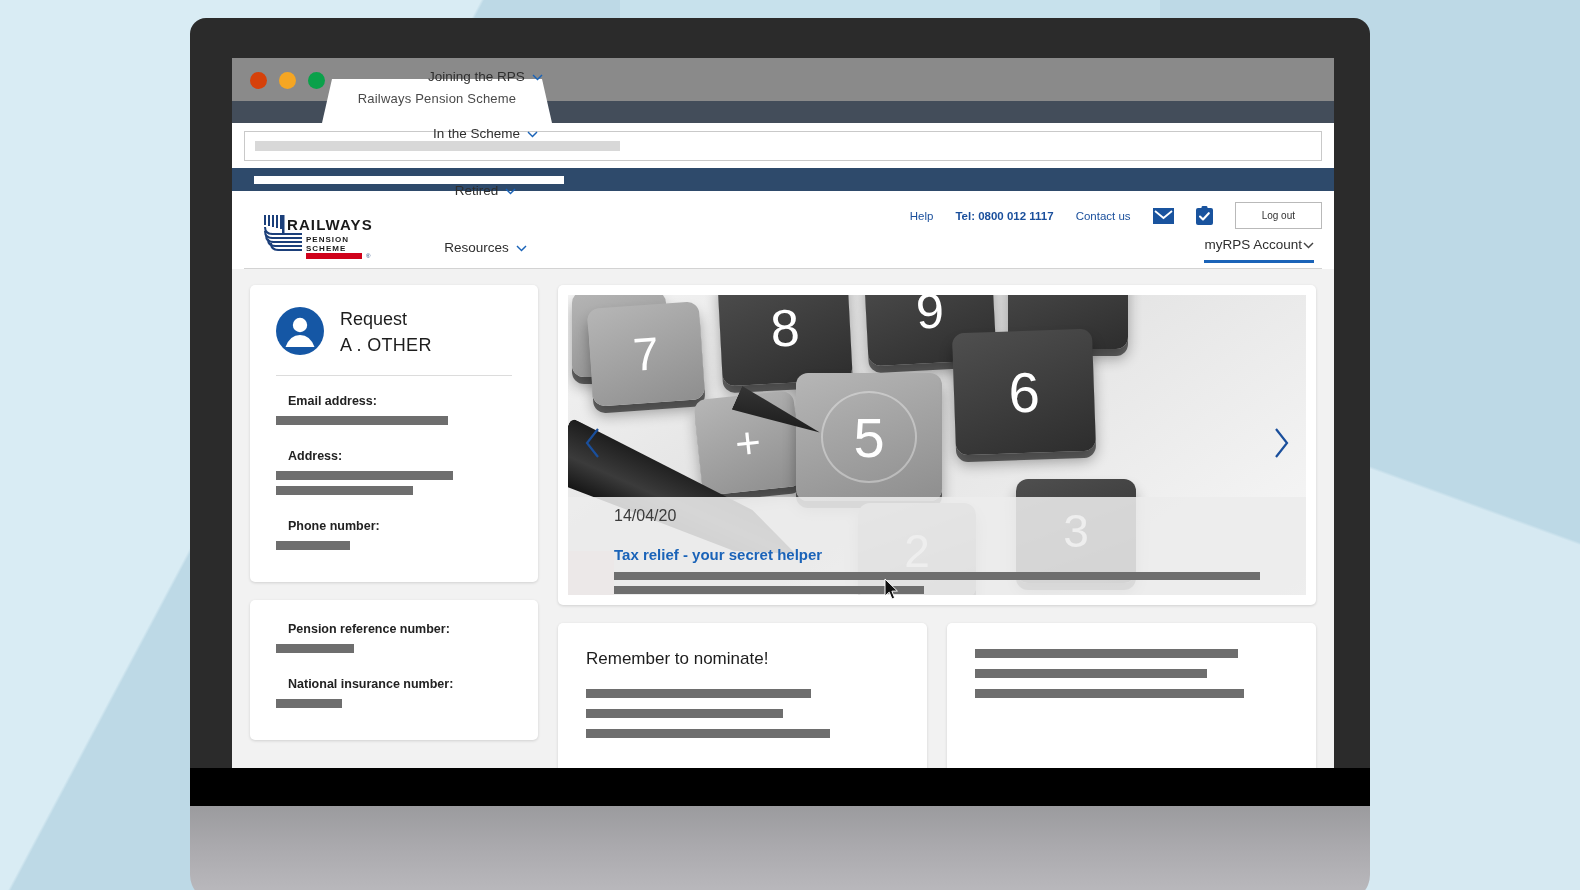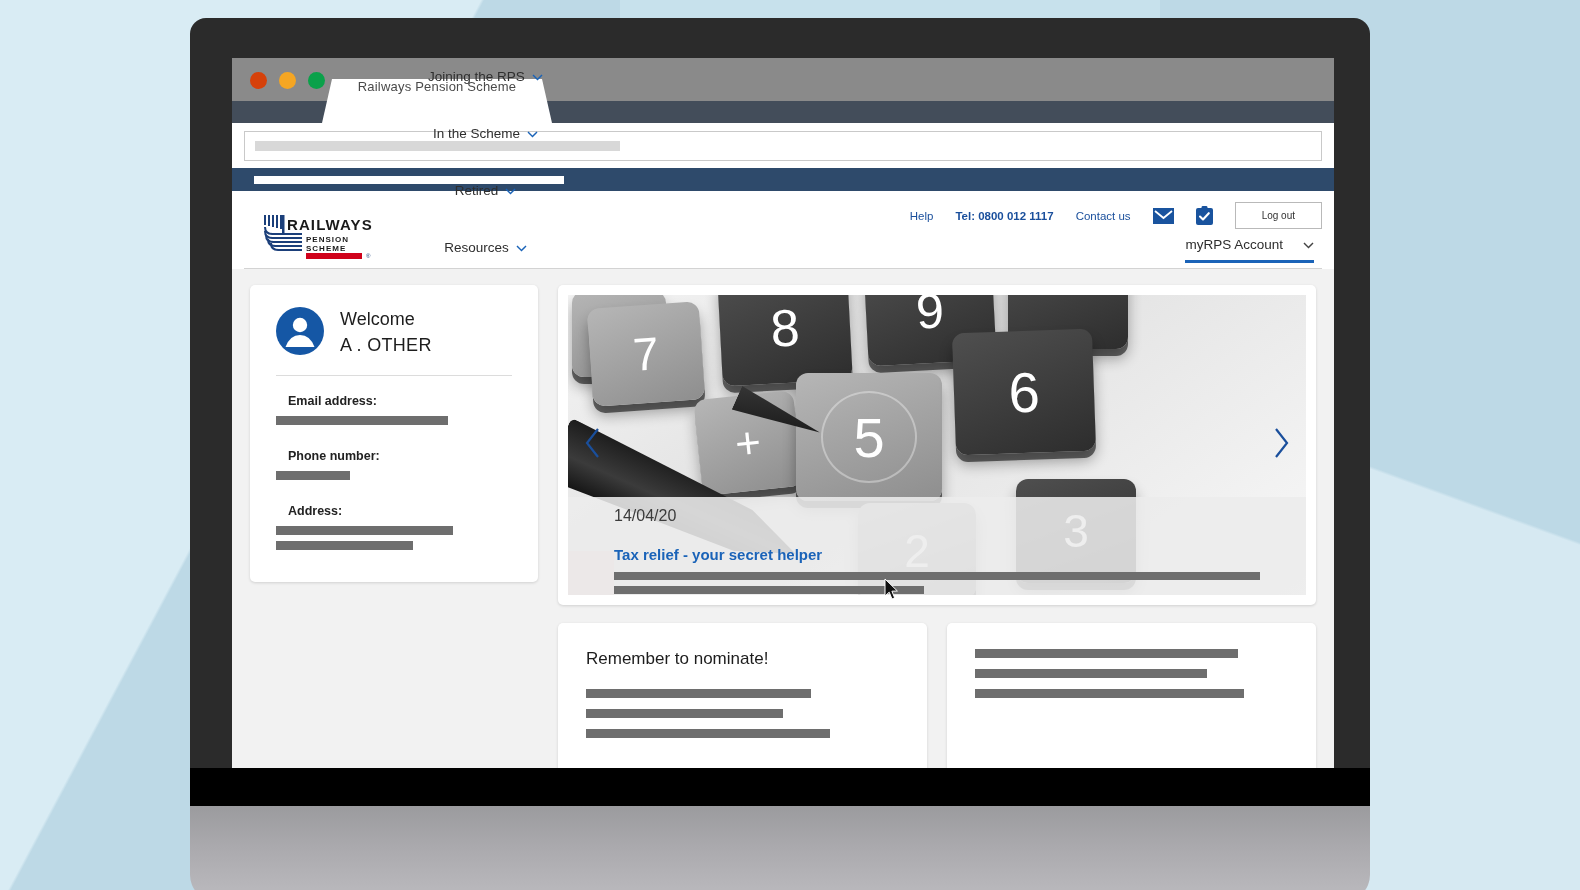--- a/index.html
+++ b/index.html
@@ -52,21 +52,21 @@
   .light.red { background: #d6410a; }
   .light.amber { background: #f5a623; }
   .light.green { background: #0aa14a; }
   .tabstrip {
     height: 22px; background: #434d5a; position: relative;
   }
   .tab {
     position: absolute; left: 90px; top: -22px; width: 230px; height: 44px;
     background: #fff;
     clip-path: polygon(10px 0, 220px 0, 230px 44px, 0 44px);
-    display: flex; align-items: flex-start; justify-content: center;
+    display: flex; align-items: center; justify-content: center;
     padding-bottom: 5px;
   }
   .tab-label { font-size: 13px; color: #4a4a4a; letter-spacing: .2px; }
   .urlbar-wrap {
     height: 45px; background: #fff; display: flex; align-items: center; padding: 0 12px;
   }
   .urlbar {
     flex: 1; height: 30px; border: 1px solid #c9c9c9; background: #fff;
     display: flex; align-items: center; padding-left: 10px;
   }
@@ -95,21 +95,21 @@
   .logo { position: absolute; left: 30px; top: 22px; width: 118px; height: 46px; }
   .mainnav {
     position: absolute; left: 196px; bottom: 6px; display: flex; gap: 34px; align-items: center; flex-direction: column;
   }
   .nav-item {
     display: flex; align-items: center; gap: 7px; font-size: 13.5px; color: #2e2e2e;
     padding-bottom: 8px; cursor: pointer;
   }
   .chev { display: inline-block; }
   .account-nav {
-    position: absolute; right: 20px; bottom: 6px; display: flex; align-items: center; gap: 20px;
+    position: absolute; right: 20px; bottom: 6px; display: flex; align-items: center; gap: 1px;
     font-size: 13.5px; color: #2e2e2e; padding-bottom: 8px; cursor: pointer;
     border-bottom: 3px solid #1a63b8;
   }
   .header-rule {
     position: absolute; left: 12px; right: 12px; bottom: 0; height: 1px; background: #d3d3d3;
   }
 
   
   .page {
     background: #f2f2f2; padding: 16px 18px; display: flex; gap: 20px; height: 100%;
@@ -327,42 +327,52 @@
           <div class="card profile-card">
             <div class="profile-head">
               <span>
                 <svg width="48" height="48" viewBox="0 0 48 48">
                   <circle cx="24" cy="24" r="24" fill="#1557a5"></circle>
                   <circle cx="24" cy="18" r="7.2" fill="#fff"></circle>
                   <path d="M9.5 40 q4.5 -12 14.5 -12 q10 0 14.5 12 z" fill="#fff"></path>
                 </svg>
               </span>
               <div>
-                <div class="welcome-text">Welcome</div>
+                <div class="welcome-text">Request</div>
                 <div class="welcome-name">A . OTHER</div>
               </div>
             </div>
 
             <div class="divider"></div>
 
             <div class="field-block">
               <div class="field-label">Email address:</div>
               <div class="redact" style="width:172px"></div>
-            </div>
-            <div class="field-block">
-              <div class="field-label">Phone number:</div>
-              <div class="redact" style="width:74px"></div>
             </div>
             <div class="field-block">
               <div class="field-label">Address:</div>
               <div class="redact" style="width:177px"></div>
               <div class="redact" style="width:137px"></div>
             </div>
-          </div>
-
+            <div class="field-block">
+              <div class="field-label">Phone number:</div>
+              <div class="redact" style="width:74px"></div>
+            </div>
+          </div>
+
+          <div class="card refs-card">
+            <div class="field-block">
+              <div class="field-label">Pension reference number:</div>
+              <div class="redact" style="width:78px"></div>
+            </div>
+            <div class="field-block">
+              <div class="field-label">National insurance number:</div>
+              <div class="redact" style="width:66px"></div>
+            </div>
+          </div>
         </div>
 
         <div class="col-right">
 
           <div class="card carousel-card">
             <div class="carousel">
 
               <div class="calc-photo">
                 <div class="key light" style="left:4px;  top:-4px;  width:94px;  height:86px; font-size:0;"></div>
                 <div class="key light" style="left:22px; top:10px;  width:112px; height:98px; font-size:46px; transform:rotate(-4deg);">7</div>

